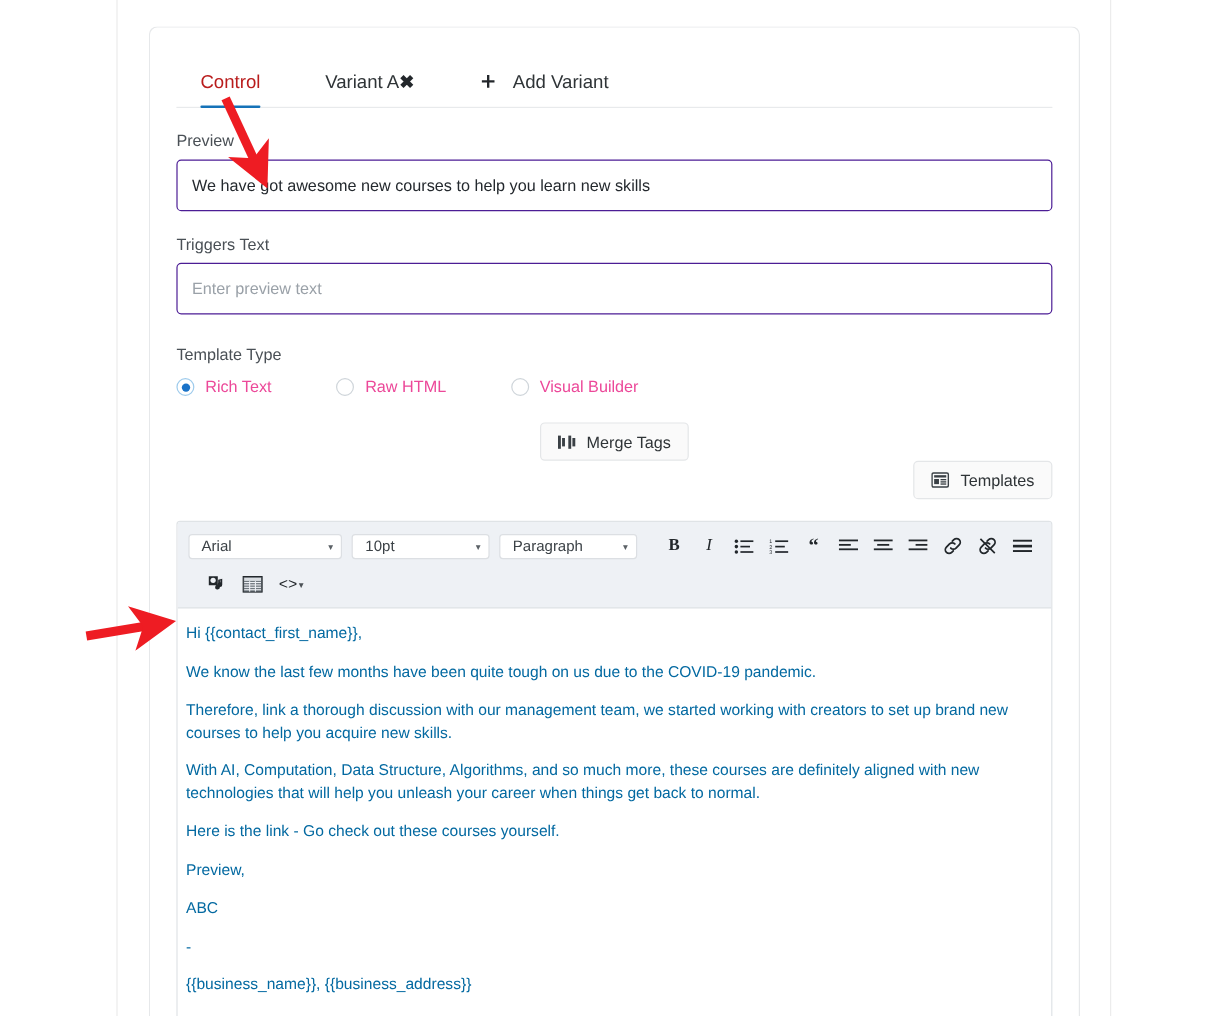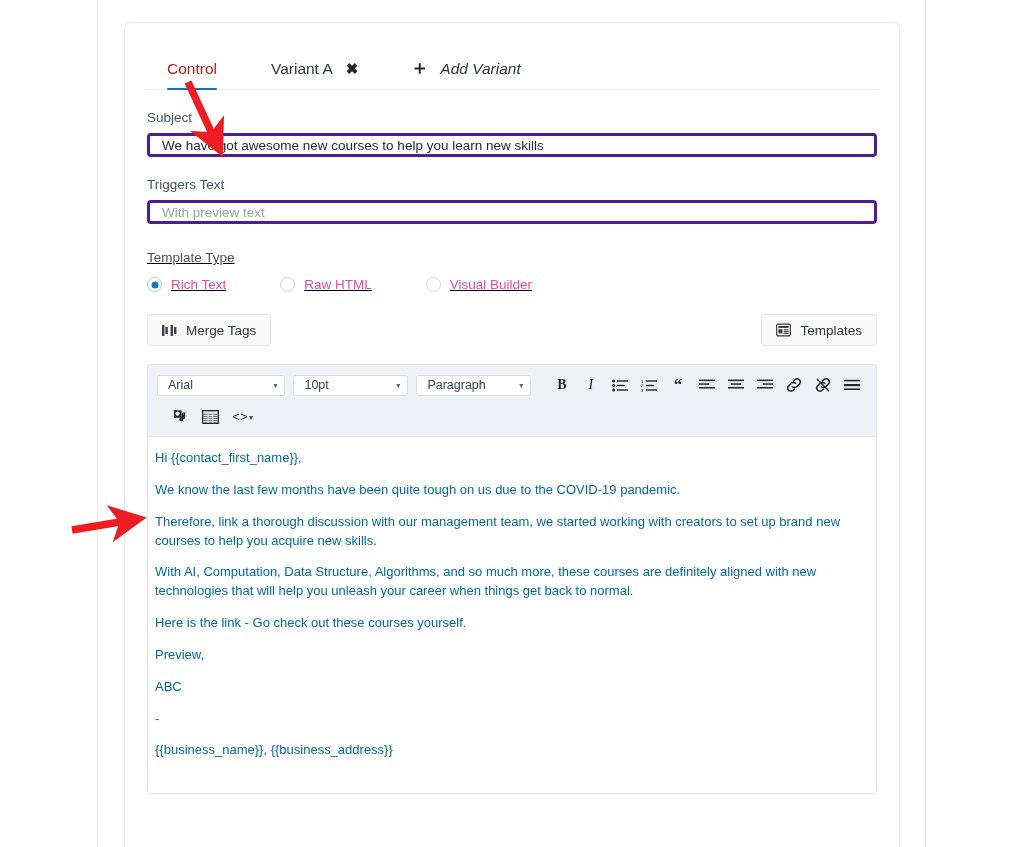--- a/index.html
+++ b/index.html
@@ -72,21 +72,20 @@
     right: 0;
     bottom: -1px;
     height: 2.5px;
     background: #1572b8;
     border-radius: 1px;
   }
   .tab-variant {
     margin-left: 54px;
     display: flex;
     align-items: baseline;
-    gap: 13px;
   }
   .tab-close {
     font-size: 15px;
     font-weight: bold;
     color: #23272b;
     cursor: pointer;
     line-height: 1;
   }
   .tab-add {
     margin-left: 52px;
@@ -98,34 +97,33 @@
   }
   .tab-add .plus {
     font-size: 19px;
     font-weight: bold;
     color: #23272b;
     line-height: 0.9;
   }
   .tab-add .lbl {
     font-size: 15.5px;
     color: #2f3437;
-    font-style: italic;
   }
 
   
   .field-label {
     font-size: 13.5px;
     color: #4a5056;
     margin: 0 0 8px 0;
   }
   .field-block { margin-top: 20px; }
 
   .text-input {
-    height: 24px;
-    border: 3px solid #4c1d95;
+    height: 43px;
+    border: 1px solid #4c1d95;
     border-radius: 4px;
     background: #fff;
     display: flex;
     align-items: center;
     padding: 0 12px;
     font-size: 13.5px;
     color: #24292e;
     box-sizing: border-box;
   }
   .text-input.placeholder { color: #9aa1a8; }
@@ -169,20 +167,21 @@
   .radio-label {
     font-size: 13.5px;
     color: #ec4899;
   }
 
   
   .btn-row {
     display: flex;
     align-items: center;
     margin-top: 22px;
+    flex-direction: column;
   }
   .btn {
     display: inline-flex;
     align-items: center;
     gap: 9px;
     height: 32px;
     padding: 0 14px;
     background: #fafafa;
     border: 1px solid #e4e6e8;
     border-radius: 4px;
@@ -295,30 +294,30 @@
     </div>
     <div class="tab-add">
       <span class="plus">＋</span>
       <span class="lbl">Add Variant</span>
     </div>
   </div>
 
   <div class="card-inner">
 
     <div class="field-block">
-      <div class="field-label">Subject</div>
+      <div class="field-label">Preview</div>
       <div class="text-input">We have got awesome new courses to help you learn new skills</div>
     </div>
 
     <div class="field-block">
       <div class="field-label">Triggers Text</div>
-      <div class="text-input placeholder">With preview text</div>
-    </div>
-
-    <div class="field-block" style="margin-top:26px;text-decoration:underline;">
+      <div class="text-input placeholder">Enter preview text</div>
+    </div>
+
+    <div class="field-block" style="margin-top:26px;">
       <div class="field-label">Template Type</div>
       <div class="radio-row">
         <div class="radio-item checked">
           <span class="radio-dot"></span>
           <span class="radio-label">Rich Text</span>
         </div>
         <div class="radio-item">
           <span class="radio-dot"></span>
           <span class="radio-label">Raw HTML</span>
         </div>

